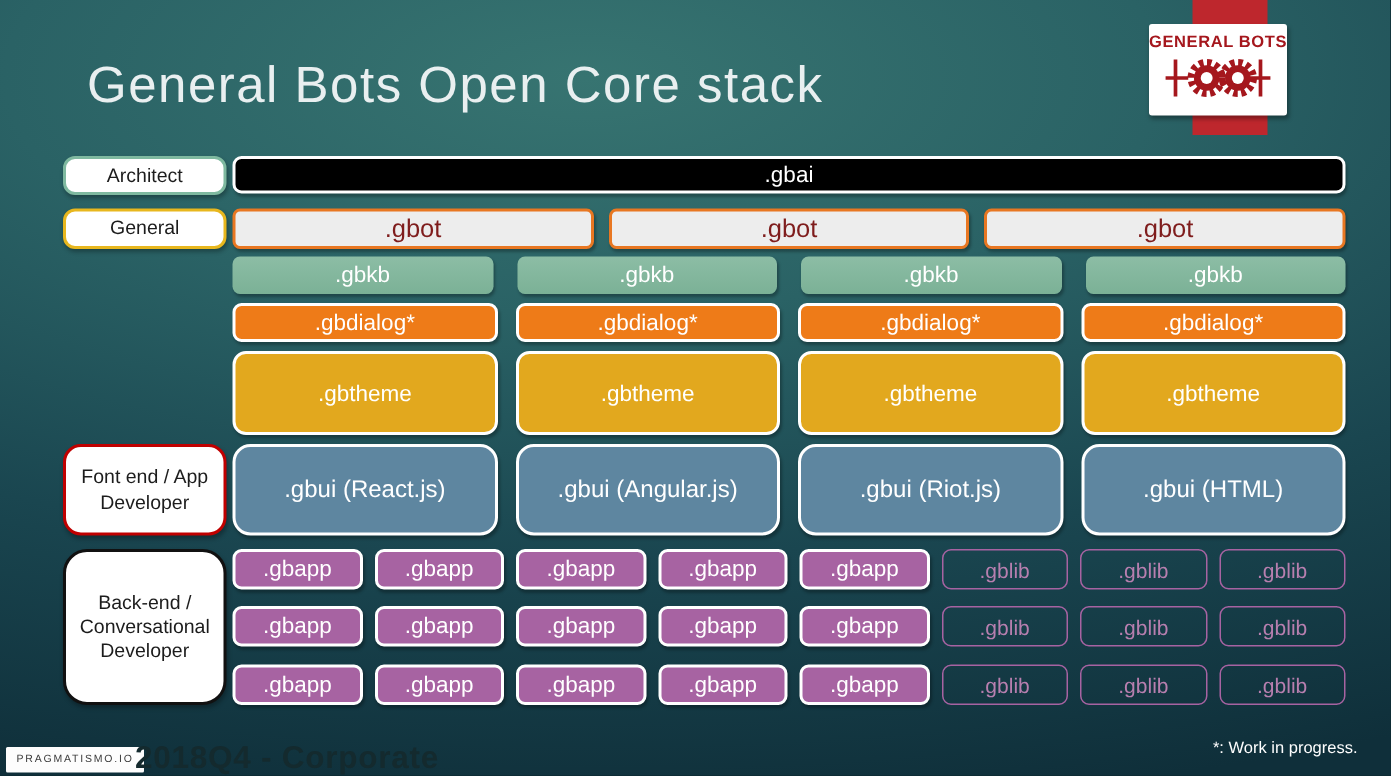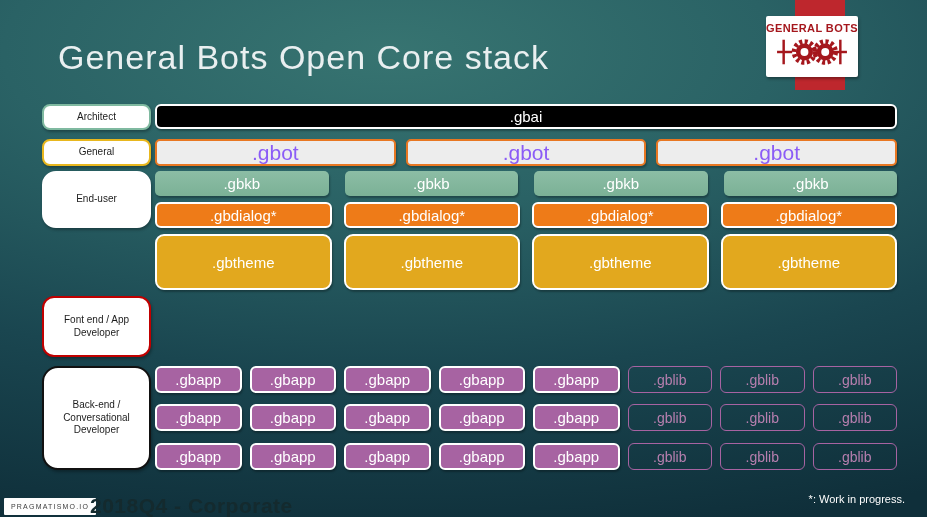--- a/index.html
+++ b/index.html
@@ -20,21 +20,21 @@
     border-radius:2px;display:flex;flex-direction:column;align-items:center;justify-content:center;
     box-shadow:1px 2px 3px rgba(0,0,0,0.35);
   }
   .logo-text{font-size:11px;font-weight:bold;letter-spacing:0.4px;color:#a5171d;margin-top:2px;}
   .logo-gears{margin-top:1px;}
   
   .row-label{
     position:absolute;left:42px;width:109px;box-sizing:border-box;
     background:#ffffff;border:2px solid #fff;border-radius:8px;
     display:flex;align-items:center;justify-content:center;text-align:center;
-    font-size:10px;color:#1c1c1c;line-height:1.25;padding:2px 2px;
+    font-size:13px;color:#1c1c1c;line-height:1.25;padding:2px 2px;
     box-shadow:1px 2px 3px rgba(0,0,0,0.3);
   }
   .lbl-architect{top:104px;height:26px;border-color:#7fb9a0;}
   .lbl-product{top:139px;height:27px;border-color:#e8b71e;}
   .lbl-enduser{top:171px;height:57px;border-color:#ffffff;border-radius:14px;}
   .lbl-cssps{top:234px;height:56px;border-color:#b03c96;border-radius:12px;}
   .lbl-frontend{top:296px;height:61px;border-color:#c00000;border-radius:12px;}
   .lbl-backend{top:366px;height:104px;border-color:#111111;border-radius:16px;}
   
   .row{position:absolute;left:155px;width:742px;display:flex;}
@@ -46,21 +46,21 @@
   .row-gbui{top:296px;height:61px;gap:12px;}
   .row-app1{top:366px;height:27px;gap:8px;}
   .row-app2{top:404px;height:27px;gap:8px;}
   .row-app3{top:443px;height:27px;gap:8px;}
   .box{
     flex:1;display:flex;align-items:center;justify-content:center;
     box-sizing:border-box;border-radius:6px;color:#fff;font-size:15px;
     box-shadow:1px 2px 2px rgba(0,0,0,0.28);white-space:nowrap;
   }
   .gbai{background:#000;border:2px solid #fff;color:#fff;font-size:15px;}
-  .gbot{background:#ededed;border:2px solid #e87722;color:#8b5cf6;font-size:21px;border-radius:5px;}
+  .gbot{background:#ededed;border:2px solid #e87722;color:#7f1d1d;font-size:17px;border-radius:5px;}
   .gbkb{background:linear-gradient(#8cbda5,#7bb196);border:none;border-radius:5px;}
   .gbdialog{background:#ee7b18;border:2px solid #fff;}
   .gbtheme{background:#e2a81e;border:2px solid #fff;border-radius:9px;}
   .gbui{background:#5e86a0;border:2px solid #fff;border-radius:12px;font-size:16px;}
   .gbapp{background:#a763a2;border:2px solid #fff;}
   .gblib{background:transparent;border:1.5px solid #a763a2;color:#b77faf;font-size:14px;box-shadow:none;}
   
   .brand-badge{
     position:absolute;left:4px;bottom:2px;background:#fdfdfd;color:#3c3c3c;
     font-size:7px;letter-spacing:1.2px;padding:5px 7px;border-radius:1px;
@@ -96,21 +96,20 @@
           <circle cx="52" cy="18" r="11" fill="none" stroke="#a5171d" stroke-width="5" stroke-dasharray="3.2 2.55"></circle>
           <circle cx="52" cy="18" r="9" fill="#a5171d"></circle>
           <circle cx="52" cy="18" r="4.2" fill="#ffffff"></circle>
         </g>
       </svg>
     </div>
   </div>
 
   <div class="row-label lbl-architect">Architect</div>
   <div class="row-label lbl-product">General</div>
-  <div class="row-label lbl-enduser">End-user</div>
   <div class="row-label lbl-frontend">Font end / App Developer</div>
   <div class="row-label lbl-backend">Back-end / Conversational Developer</div>
 
   <div class="row row-gbai">
     <div class="box gbai">.gbai</div>
   </div>
 
   <div class="row row-gbot">
     <div class="box gbot">.gbot</div>
     <div class="box gbot">.gbot</div>
@@ -131,20 +130,26 @@
     <div class="box gbdialog">.gbdialog*</div>
   </div>
 
   <div class="row row-gbtheme">
     <div class="box gbtheme">.gbtheme</div>
     <div class="box gbtheme">.gbtheme</div>
     <div class="box gbtheme">.gbtheme</div>
     <div class="box gbtheme">.gbtheme</div>
   </div>
 
+  <div class="row row-gbui">
+    <div class="box gbui">.gbui (React.js)</div>
+    <div class="box gbui">.gbui (Angular.js)</div>
+    <div class="box gbui">.gbui (Riot.js)</div>
+    <div class="box gbui">.gbui (HTML)</div>
+  </div>
 
   <div class="row row-app1">
     <div class="box gbapp">.gbapp</div>
     <div class="box gbapp">.gbapp</div>
     <div class="box gbapp">.gbapp</div>
     <div class="box gbapp">.gbapp</div>
     <div class="box gbapp">.gbapp</div>
     <div class="box gblib">.gblib</div>
     <div class="box gblib">.gblib</div>
     <div class="box gblib">.gblib</div>

